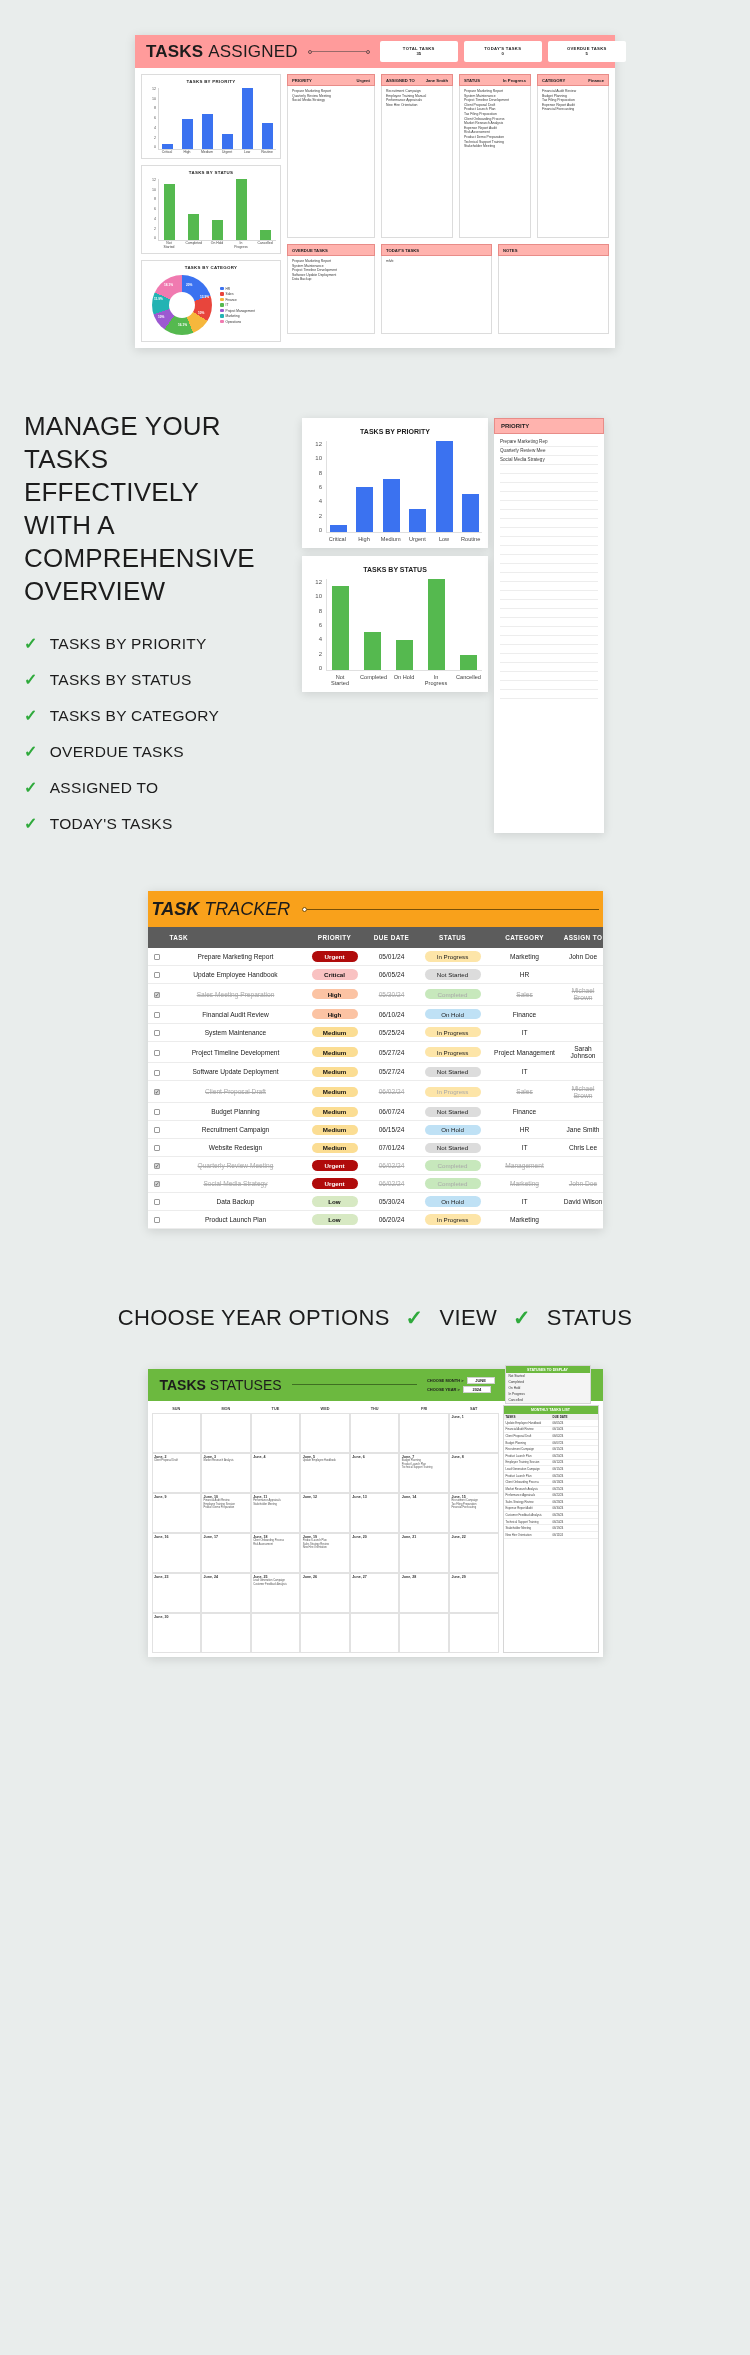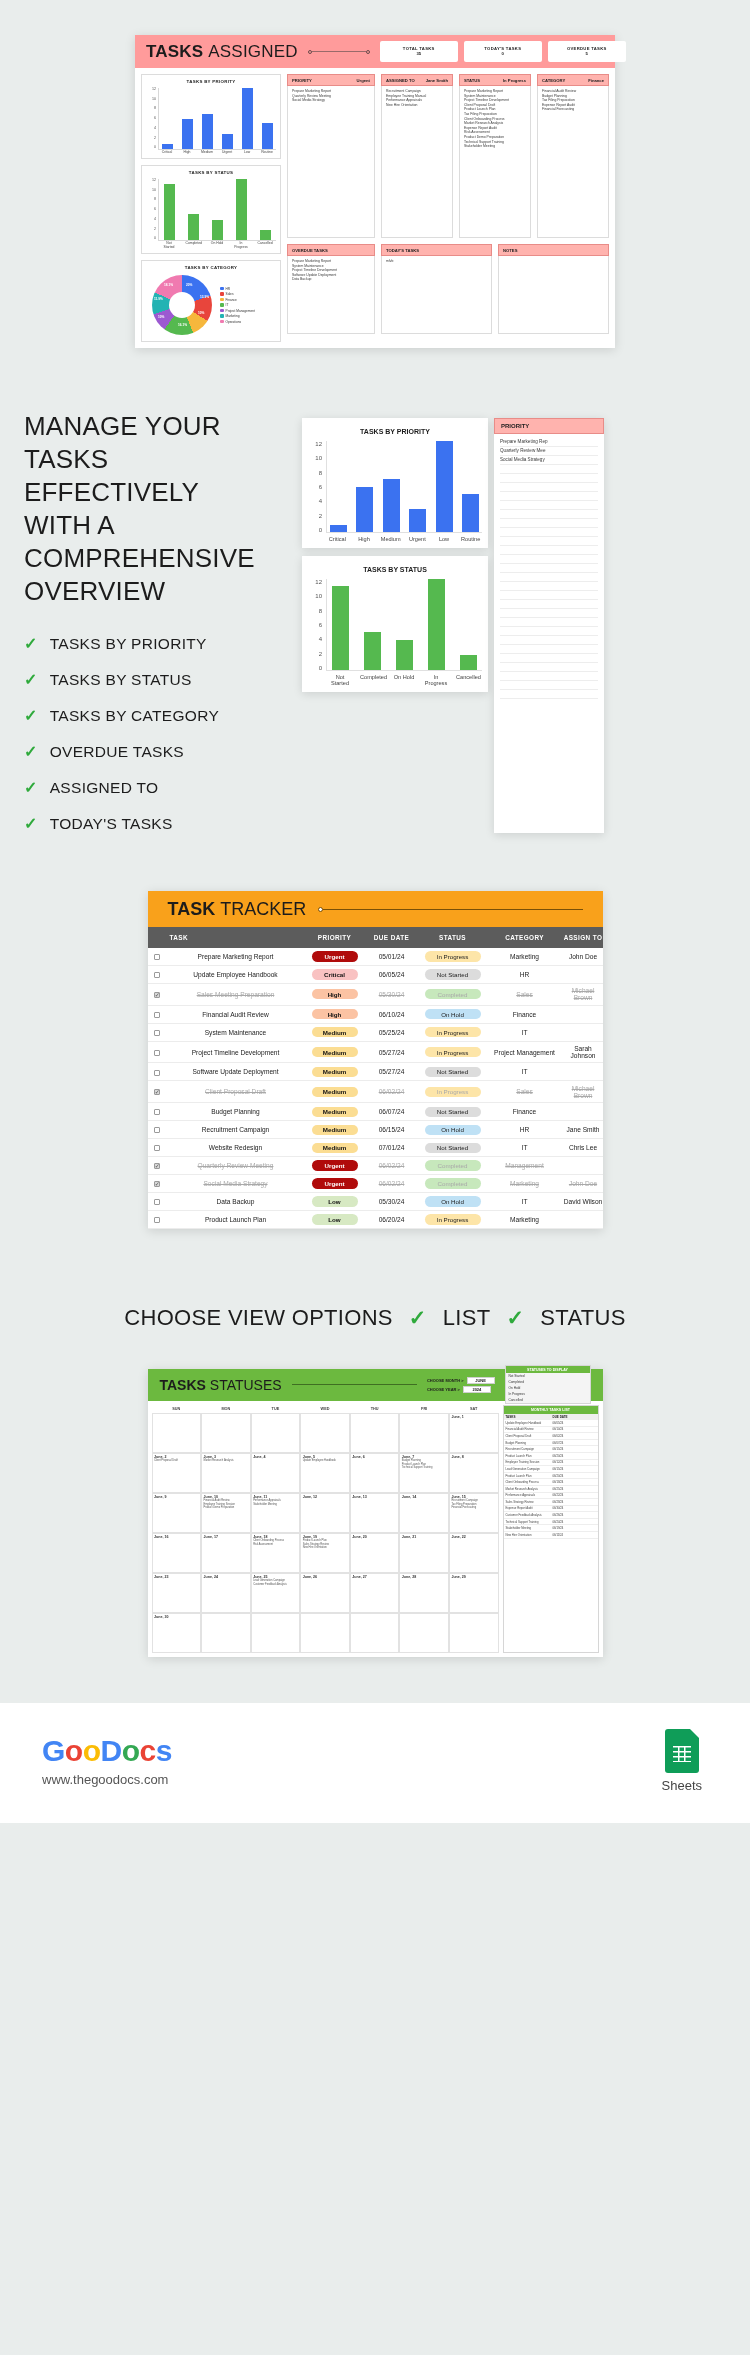--- a/index.html
+++ b/index.html
@@ -108,21 +108,21 @@
   .big-x { display:flex; justify-content:space-around; padding-left:18px; gap:4px; margin-top:3px; }
   .big-x span { font-size: 5.6px; color:#444; width: 24px; text-align:center; }
   .mini-prio { width: 110px; background:#fff; box-shadow: 0 2px 9px rgba(0,0,0,.12); }
   .mp-head { background:#ffb3ae; border:1px solid #e88c88; font-size:6px; font-weight:bold; padding:4px 6px; }
   .mp-body { padding: 4px 6px; }
   .mp-body .li { font-size: 4.6px; line-height: 8px; color:#3a3a3a; border-bottom:.5px solid #ededed; }
 
   
   .sec-track { padding: 18px 0 36px; background:#e9edec; }
   .track-card { width: 455px; margin: 0 auto; background:#fff; box-shadow: 0 2px 10px rgba(0,0,0,.13); }
-  .track-head { background:#f9a11b; height: 36px; display:flex; align-items:center; padding:0 20px; gap:12px; }
+  .track-head { background:#f9a11b; height: 36px; display:flex; align-items:center; padding:0 4px; gap:12px;font-style:italic; }
   .track-title { font-size: 18px; white-space:nowrap; }
   .track-title b { font-weight:bold; } .track-title span { font-weight:300; }
   .track-line { flex:1; display:flex; align-items:center; }
   .track-line .dot { width:5px; height:5px; border-radius:50%; background:#fff; border:1px solid #7a5006; }
   .track-line .ln { flex:1; height:1px; background:#7a5006; }
   table.tt { width:100%; border-collapse:collapse; }
   table.tt th {
     background:#5c5c5c; color:#fff; font-size:6.4px; font-weight:bold; letter-spacing:.4px;
     padding: 7px 0; text-align:center;
   }
@@ -739,23 +739,23 @@
               <td>Marketing</td>
               <td></td>
             </tr>
           </tbody>
       </table>
     </div>
   </section>
 
   <section class="sec-view">
     <div class="view-row">
-      <span>CHOOSE VIEW OPTIONS</span>
+      <span>CHOOSE YEAR OPTIONS</span>
       <span class="chk">✓</span>
-      <span>LIST</span>
+      <span>VIEW</span>
       <span class="chk">✓</span>
       <span>STATUS</span>
     </div>
   </section>
 
   <section class="sec-cal">
     <div class="cal-card">
       <div class="cal-head">
         <div class="cal-title">
           <b>TASKS</b>
@@ -1034,26 +1034,14 @@
               <div class="rr">
                 <div>New Hire Orientation</div>
                 <div>06/11/24</div>
               </div>
             </div>
         </div>
       </div>
     </div>
   </section>
 
-  <footer class="footer">
-    <div class="brand">
-      <div class="logo">
-        <span class="g1">G</span><span class="o1">o</span><span class="o2">o</span><span class="d">D</span><span class="o3">o</span><span class="c">c</span><span class="s">s</span>
-      </div>
-      <div class="url">www.thegoodocs.com</div>
-    </div>
-    <div class="sheets">
-      <div class="ico"></div>
-      <div class="lb">Sheets</div>
-    </div>
-  </footer>
 
 </div>
 
 </body></html>

